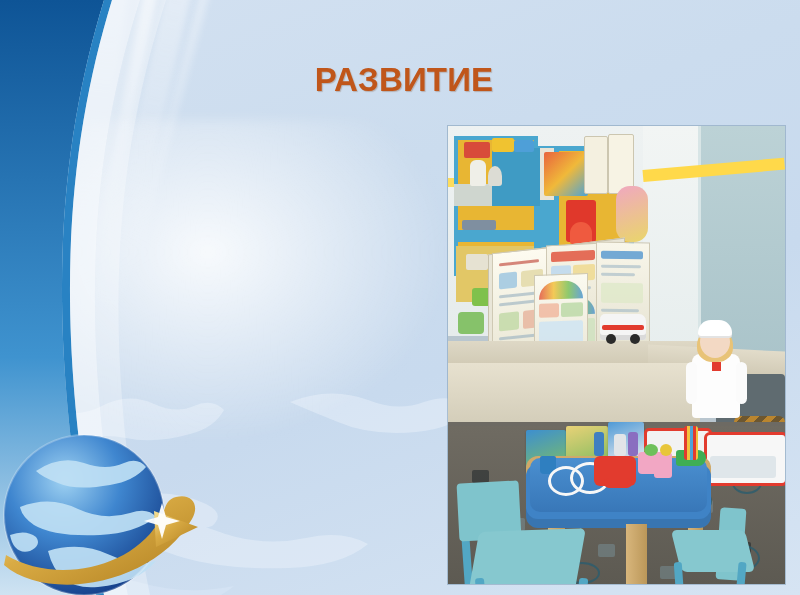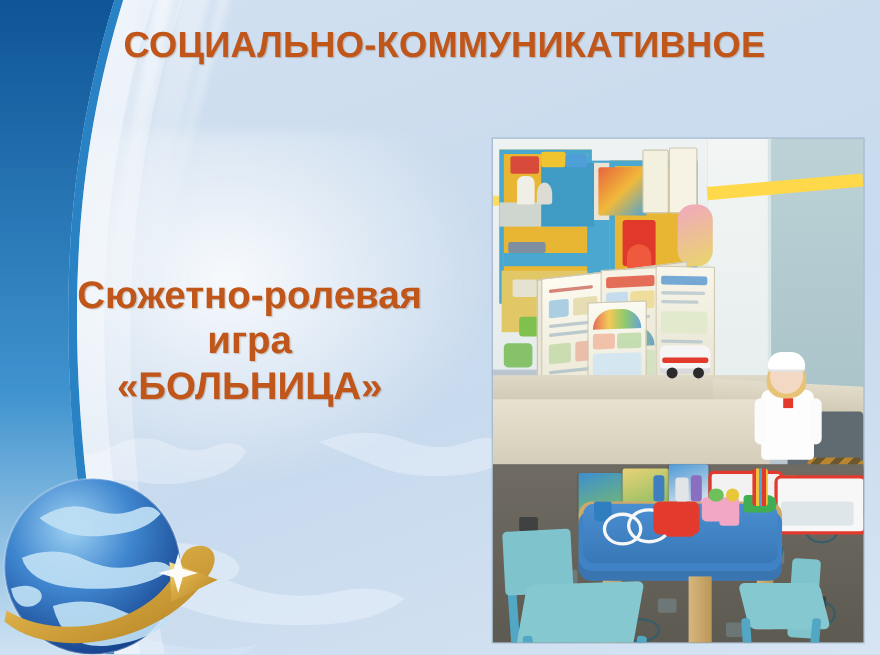--- a/index.html
+++ b/index.html
@@ -210,29 +210,24 @@
       <ellipse cx="98" cy="100" rx="80" ry="80" fill="none" stroke="#ffffff" stroke-opacity="0.25" stroke-width="2"></ellipse>
       <path d="M18 150 C62 188 168 170 206 104 C214 90 206 78 190 82 C178 85 180 96 172 108 C142 156 66 168 20 140 Z" fill="url(#gold)"></path>
       <path d="M168 96 L212 112 L170 132 Z" fill="url(#gold)"></path>
       <g fill="#ffffff" opacity="0.95">
         <path d="M176 88 l4 14 l14 4 l-14 4 l-4 14 l-4 -14 l-14 -4 l14 -4 z"></path>
       </g>
     </svg>
   </div>
 
   <div class="title">
-    <span>СОЦИАЛЬНО-КОММУНИКАТИВНОЕ</span>
     <br>
-  </div>
-
-  <div class="subtitle">
-    <span class="ln">Сюжетно-ролевая</span>
-    <span class="ln">игра</span>
-    <span class="ln">«БОЛЬНИЦА»</span>
-  </div>
+    <span>РАЗВИТИЕ</span>
+  </div>
+
 
 
   <div class="photo">
     <div class="scene">
 
       <div class="wall-l"></div>
       <div class="wall-m"></div>
       <div class="wall-edge"></div>
       <div class="wall-r"></div>
       <div class="ystripe"></div>

